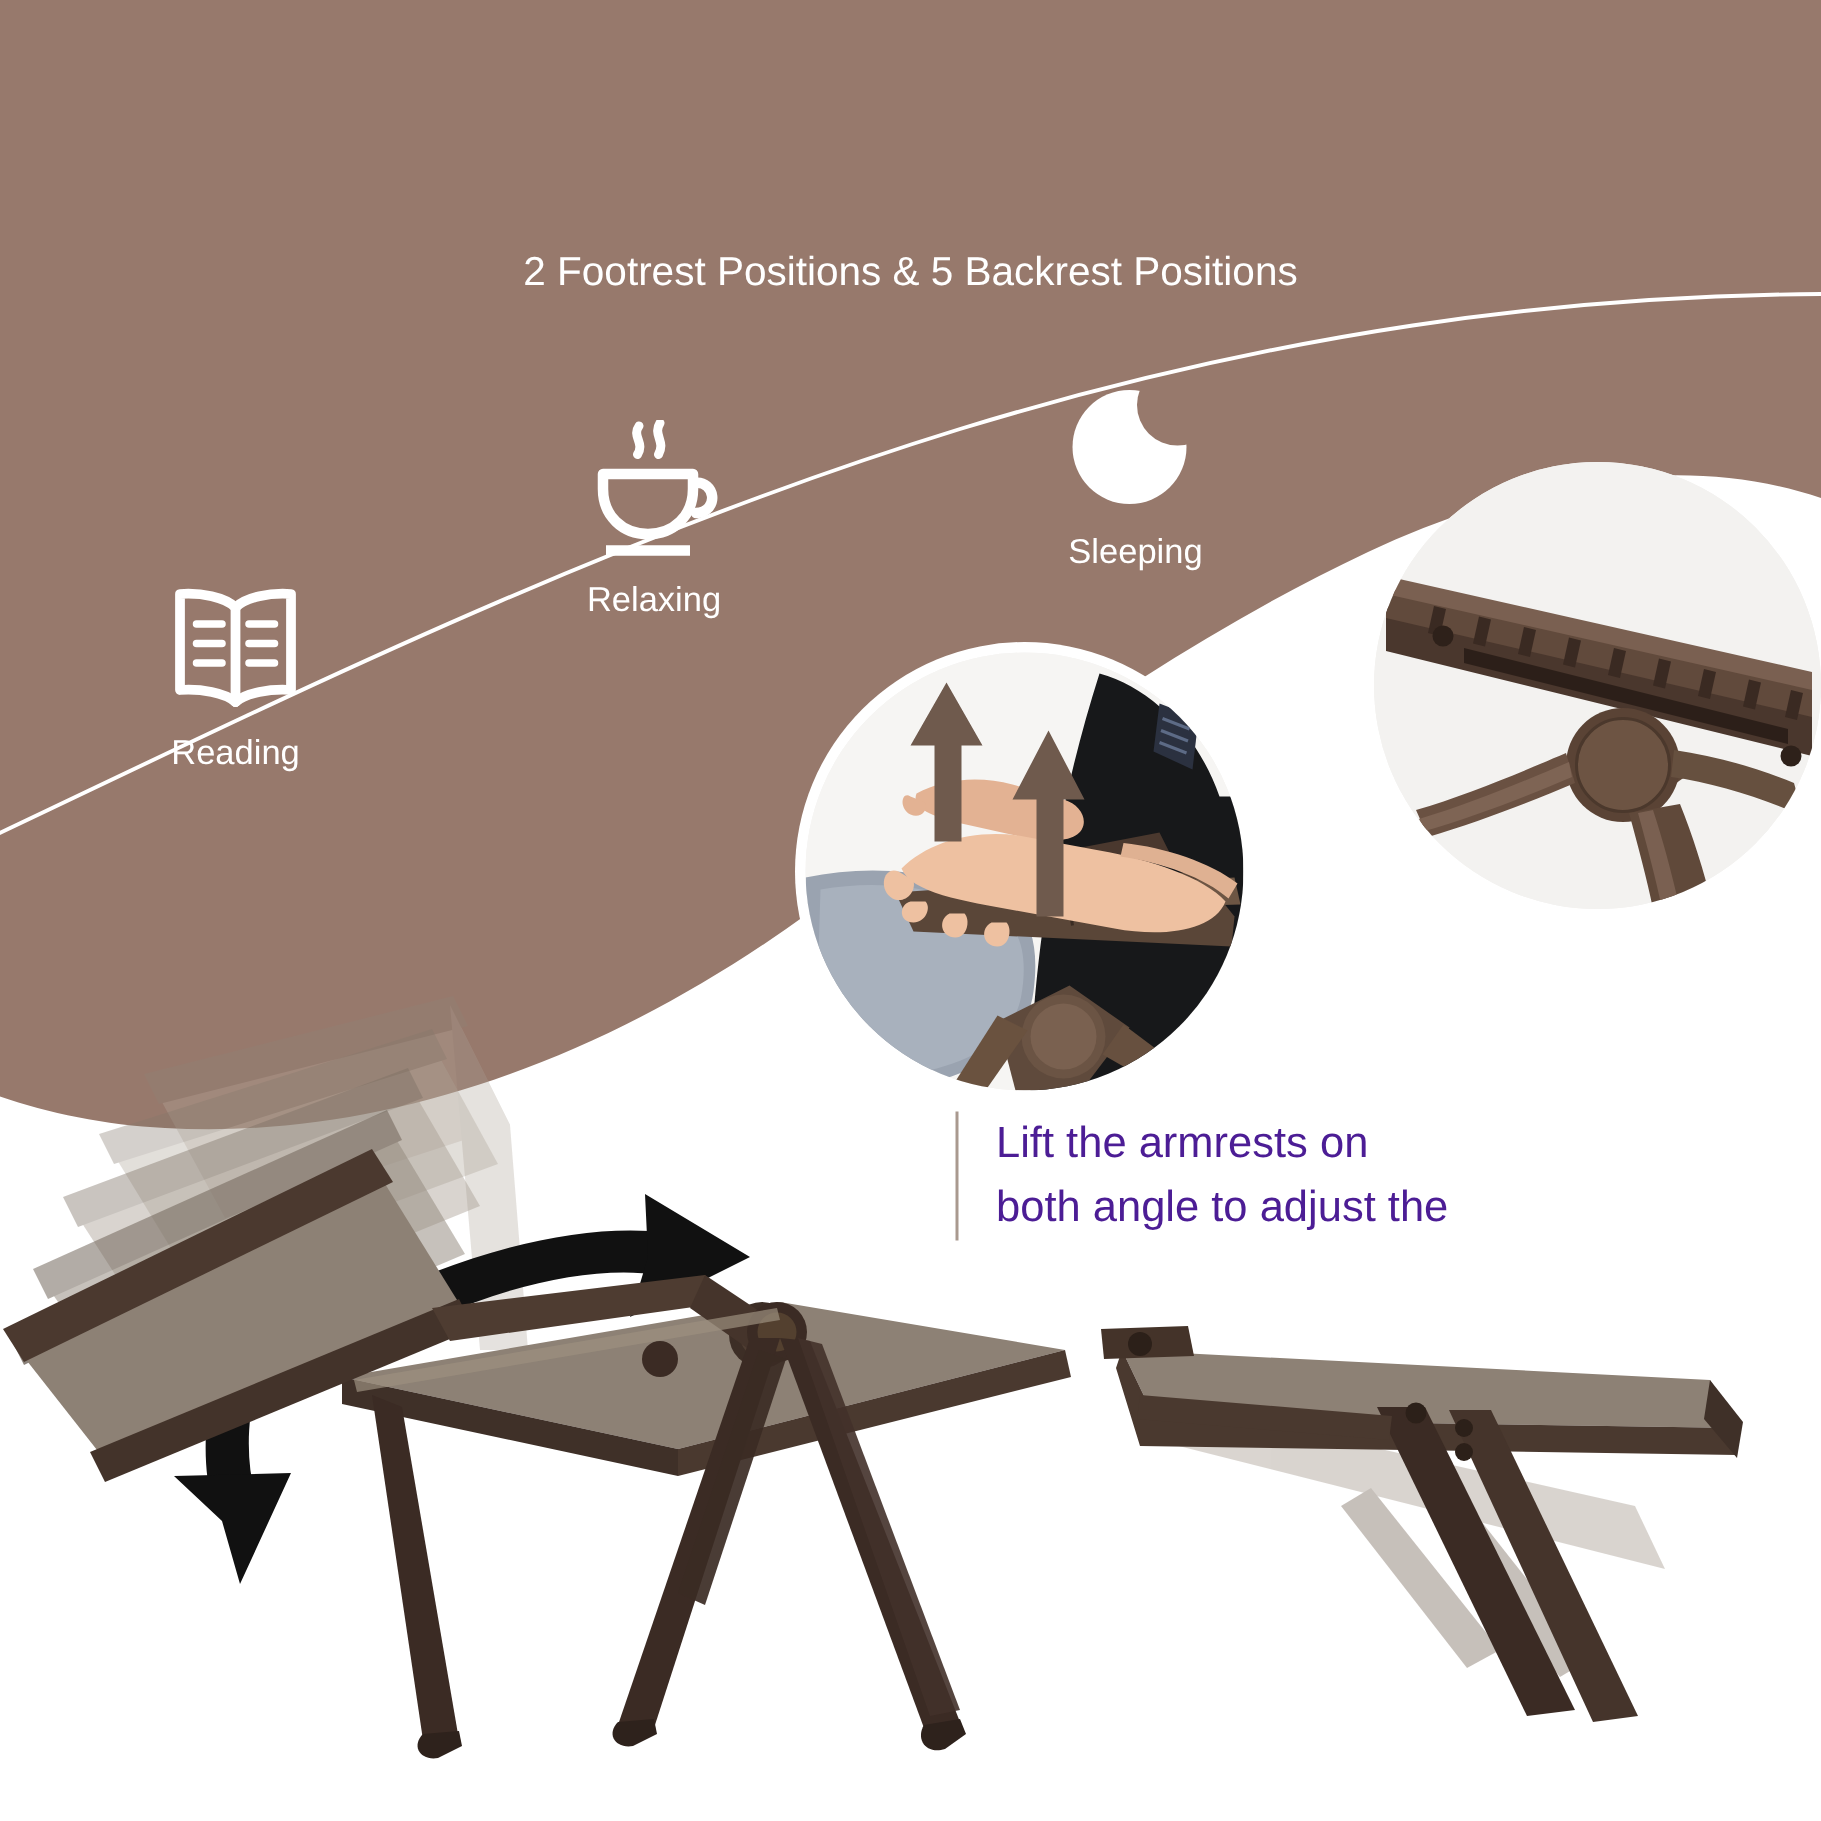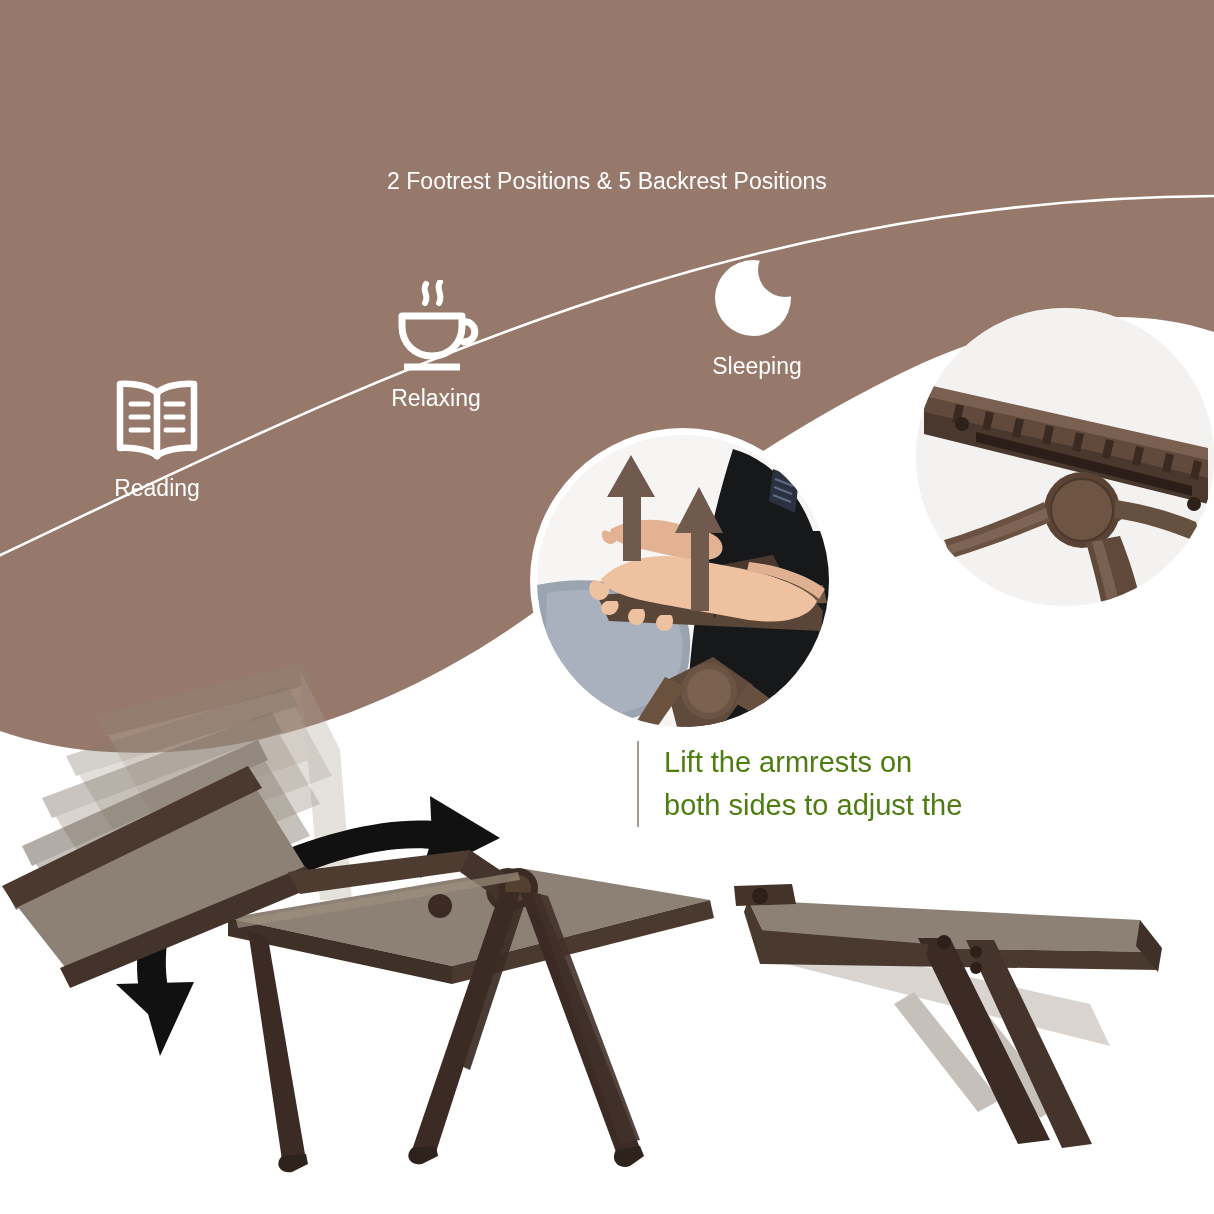--- a/index.html
+++ b/index.html
@@ -16,32 +16,32 @@
   .bg-svg{position:absolute;left:0;top:0;width:1214px;height:1214px;}
 
   
   .title{
     position:absolute;left:0;top:76px;width:1214px;text-align:center;
     color:#ffffff;font-size:51px;font-weight:bold;letter-spacing:-0.2px;
     line-height:60px;white-space:nowrap;
   }
   .subtitle{
     position:absolute;left:0;top:164px;width:1214px;text-align:center;
-    color:#ffffff;font-size:23px;font-weight:normal;line-height:34px;
+    color:#ffffff;font-size:27px;font-weight:normal;line-height:34px;
     white-space:nowrap;
   }
 
   
   .feature{position:absolute;text-align:center;}
   .feature .glyph{display:block;margin:0 auto;}
   .feature .flabel{
     display:block;color:#ffffff;font-size:23px;line-height:28px;
     margin-top:8px;white-space:nowrap;
   }
-  #feat-reading{left:57px;top:376px;width:200px;}
+  #feat-reading{left:57px;top:388px;width:200px;}
   #feat-relaxing{left:336px;top:280px;width:200px;}
   #feat-sleeping{left:657px;top:248px;width:200px;}
 
   
   .inset{position:absolute;border-radius:50%;overflow:hidden;}
   #inset-joint{
     left:916px;top:308px;width:298px;height:298px;
     background:#f2f1ef;
   }
   #inset-hands{
@@ -51,21 +51,21 @@
   }
   .inset-svg{position:absolute;left:0;top:0;}
 
   
   #caption{
     position:absolute;left:637px;top:741px;width:380px;
     padding-left:25px;
     border-left:2px solid #a9998f;
   }
   #caption .cline{
-    display:block;color:#4d7c0f;font-size:29px;line-height:43px;
+    display:block;color:#4c1d95;font-size:29px;line-height:43px;
     white-space:nowrap;
   }
 
   
   #product{position:absolute;left:0;top:600px;width:1214px;height:614px;}
   .product-svg{position:absolute;left:0;top:0;}
 </style>
 </head>
 <body>
 
@@ -244,21 +244,21 @@
         <path d="M86,126 L104,126 L104,62 L118,62 L94,20 L70,62 L86,62 Z"></path>
       </g>
       <g fill="#6f5a4d">
         <path d="M154,176 L172,176 L172,98 L186,98 L162,52 L138,98 L154,98 Z"></path>
       </g>
     </svg>
   </div>
 
   <div id="caption">
     <span class="cline">Lift the armrests on</span>
-    <span class="cline">both sides to adjust the</span>
+    <span class="cline">both angle to adjust the</span>
   </div>
 
   <div id="product">
     <svg class="product-svg" width="1214" height="614" viewBox="0 0 1214 614">
 
       <g>
         <g opacity="0.30">
           <path d="M100,120 L300,70 L340,150 L150,212 Z" fill="#b9afa3"></path>
           <path d="M96,116 L302,64 L312,84 L106,136 Z" fill="#8f8377"></path>
           <path d="M300,70 L340,150 L352,300 L320,300 Z" fill="#aaa094"></path>

